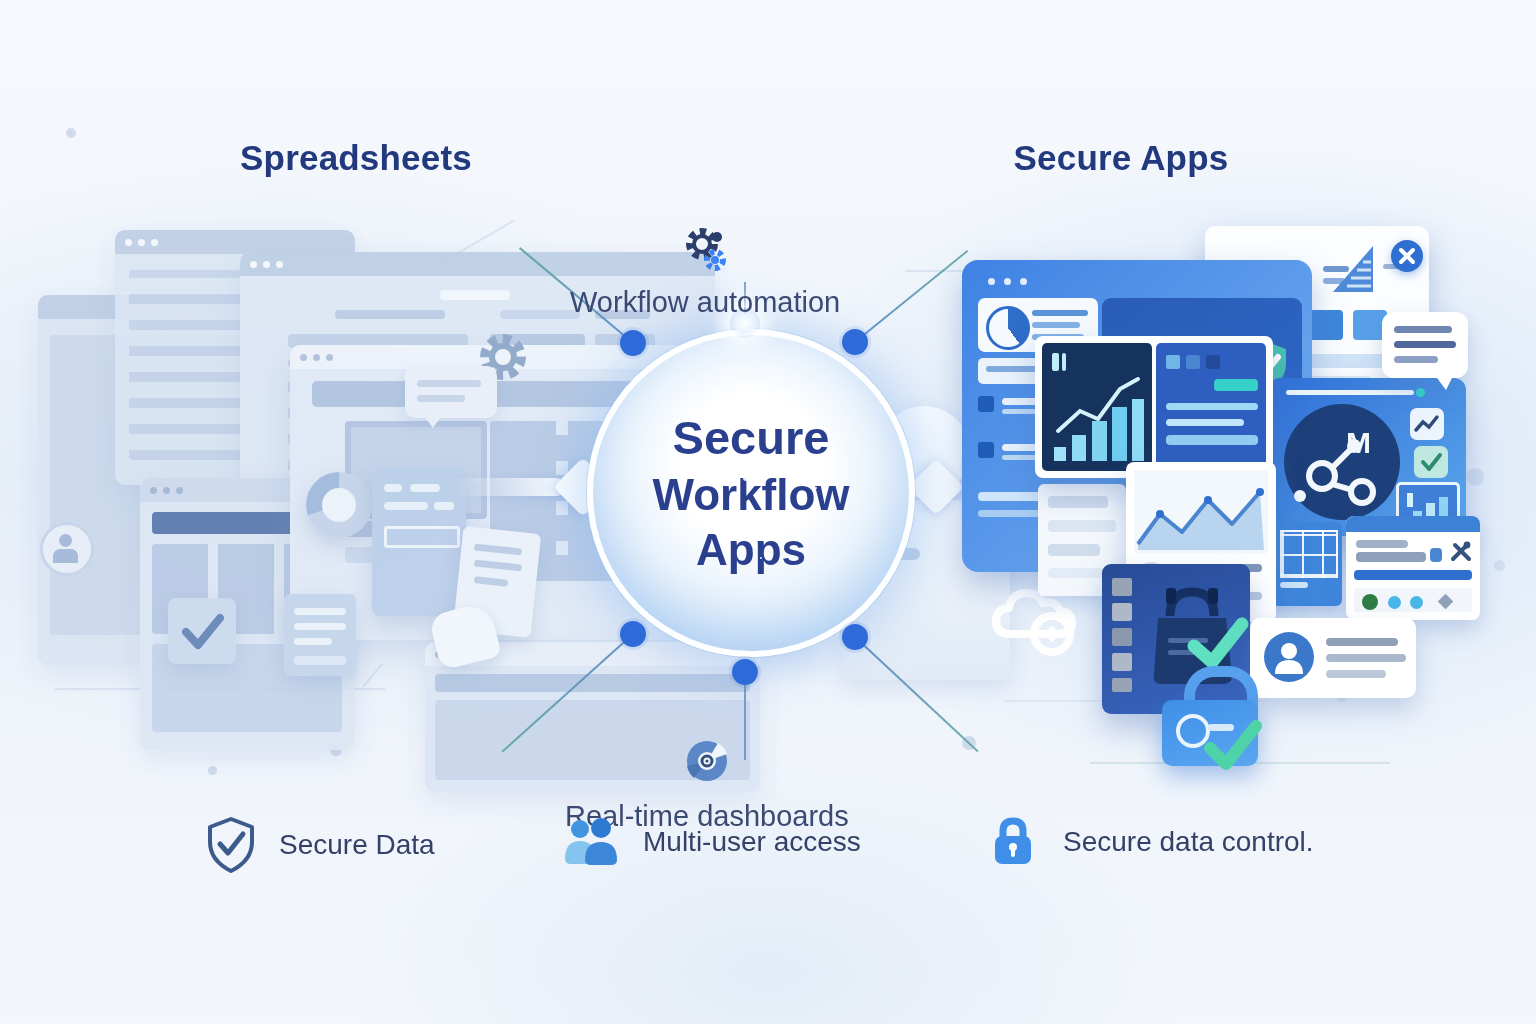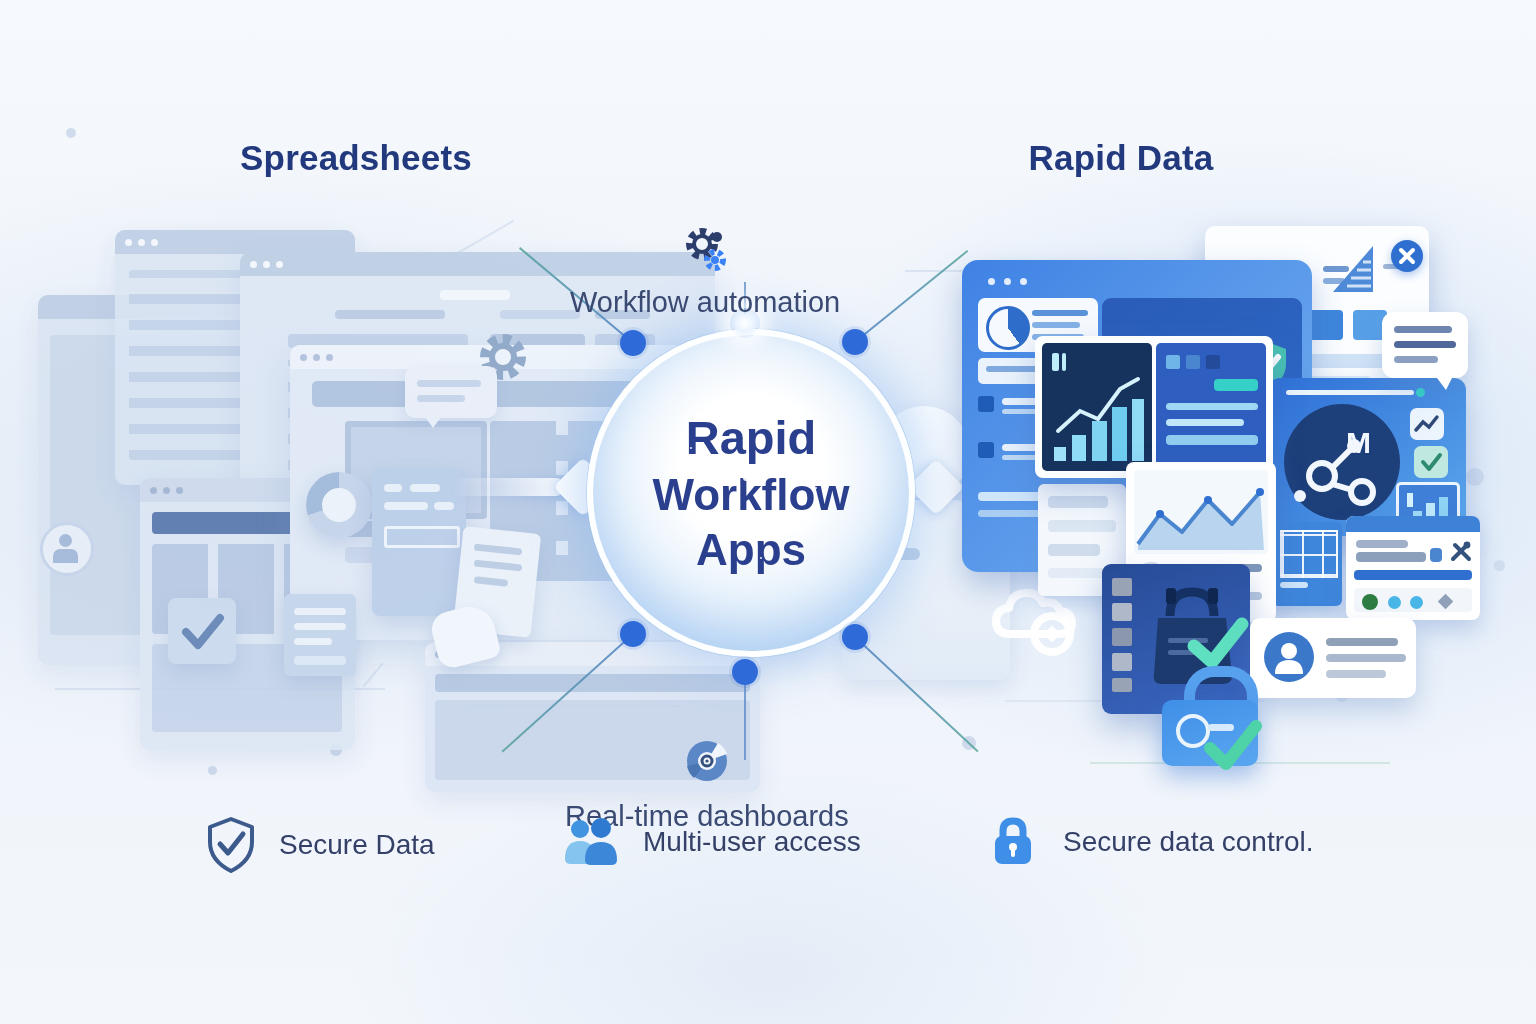--- a/index.html
+++ b/index.html
@@ -75,21 +75,21 @@
   <div class="a trace ni" style="left:430px;top:242px;width:90px;height:2px;transform:rotate(-30deg);"></div>
   <div class="a tdot ni" style="left:330px;top:744px;width:12px;height:12px;"></div>
   <div class="a tdot ni" style="left:208px;top:766px;width:9px;height:9px;"></div>
   <div class="a tdot ni" style="left:962px;top:736px;width:14px;height:14px;"></div>
   <div class="a tdot ni" style="left:1466px;top:468px;width:18px;height:18px;opacity:.45;"></div>
   <div class="a tdot ni" style="left:1494px;top:560px;width:11px;height:11px;opacity:.4;"></div>
   <div class="a tdot ni" style="left:66px;top:128px;width:10px;height:10px;"></div>
   <div class="a tdot ni" style="left:1336px;top:690px;width:12px;height:12px;opacity:.35;"></div>
 
   <h1 class="a sec-title" style="left:140px;top:132px;width:420px;">Spreadsheets</h1>
-  <h1 class="a sec-title" style="left:905px;top:132px;width:420px;">Rapid Data</h1>
+  <h1 class="a sec-title" style="left:905px;top:132px;width:420px;">Secure Apps</h1>
 
   <div class="a fade ni" style="left:0;top:0;width:560px;height:800px;">
 
     <div class="a win" style="left:38px;top:295px;width:225px;height:370px;background:#d6e1f0;opacity:.8;">
       <div class="winhead" style="background:#b2c4de;"></div>
       <div class="a lgrid" style="left:12px;top:40px;width:200px;height:300px;background:#c2d1e7;border-radius:4px;"></div>
     </div>
 
     <div class="a win" style="left:115px;top:230px;width:240px;height:255px;background:#d9e4f2;opacity:.9;">
       <div class="winhead" style="background:#b7c9e1;">
@@ -223,21 +223,21 @@
 
   <div class="a beam ni" style="left:452px;top:478px;width:112px;height:18px;"></div>
   <div class="a diamond ni" style="left:562px;top:466px;width:42px;height:42px;"></div>
   <div class="a diamond ni" style="left:916px;top:467px;width:40px;height:40px;"></div>
   <div class="a tri ni" style="left:966px;top:458px;border-width:29px 0 29px 38px;"></div>
   <div class="a tri ni" style="left:1016px;top:452px;border-width:35px 0 35px 46px;"></div>
 
   <div class="a hub" style="left:587px;top:329px;">
     <div class="a sparkles ni" style="left:150px;top:140px;"></div>
     <div class="hub-text">
-      <div class="hub-line1">Rapid</div>
+      <div class="hub-line1">Secure</div>
       <div class="hub-line2">Workflow Apps</div>
     </div>
   </div>
 
   <div class="a vline ni" style="left:744px;top:282px;height:38px;"></div>
   <div class="a glowdot ni" style="left:730px;top:308px;"></div>
   <div class="a cline ni" style="left:633px;top:342px;width:148px;transform:rotate(-140deg);"></div>
   <div class="a cline ni" style="left:855px;top:341px;width:145px;transform:rotate(-39deg);"></div>
   <div class="a cline ni" style="left:633px;top:633px;width:176px;transform:rotate(138deg);"></div>
   <div class="a cline ni" style="left:855px;top:636px;width:168px;transform:rotate(43deg);"></div>

